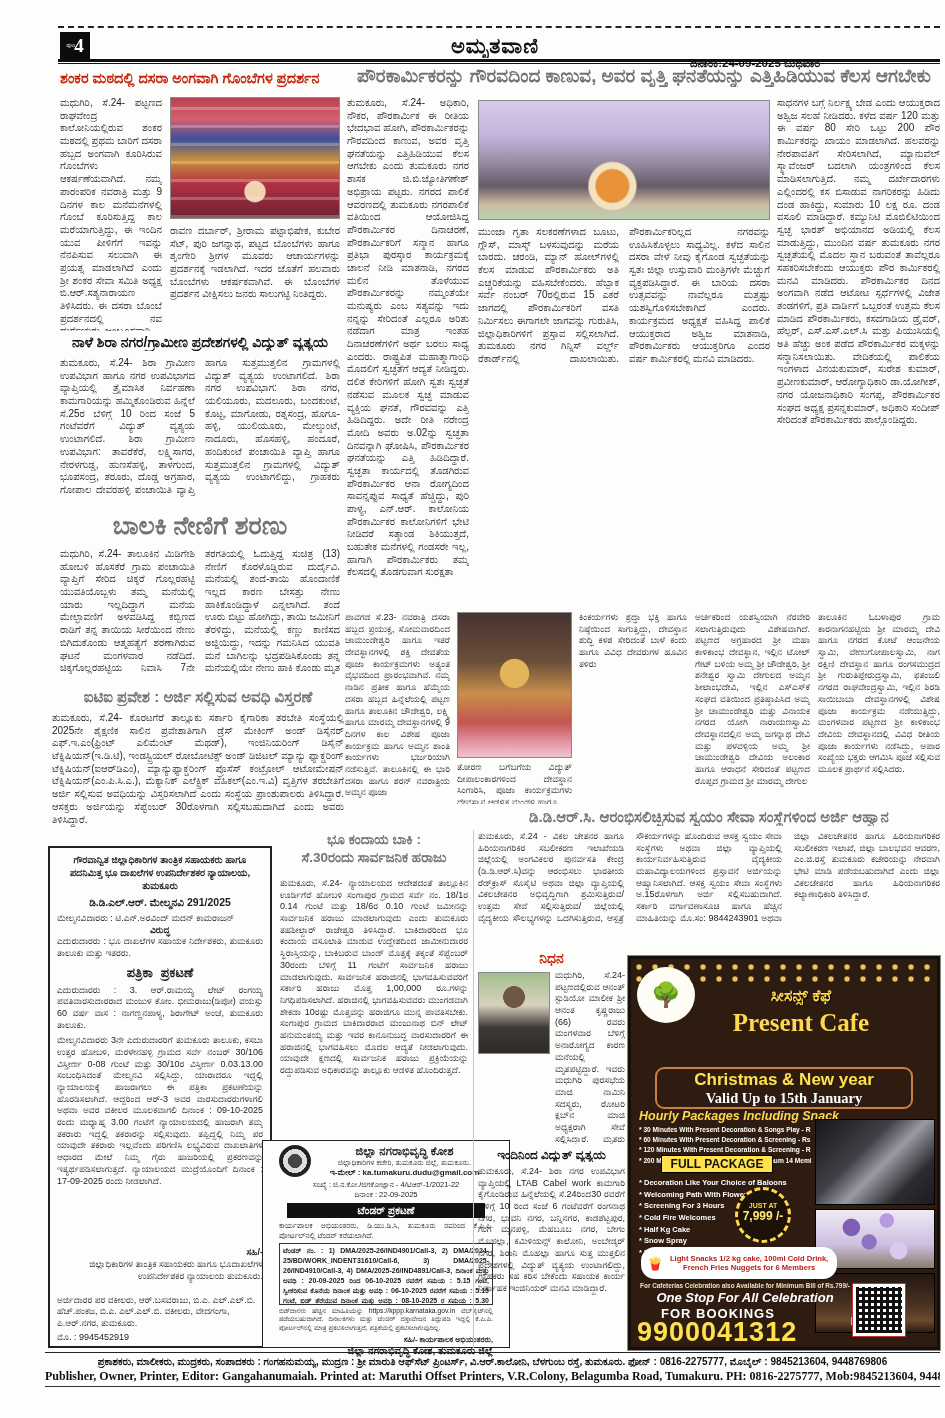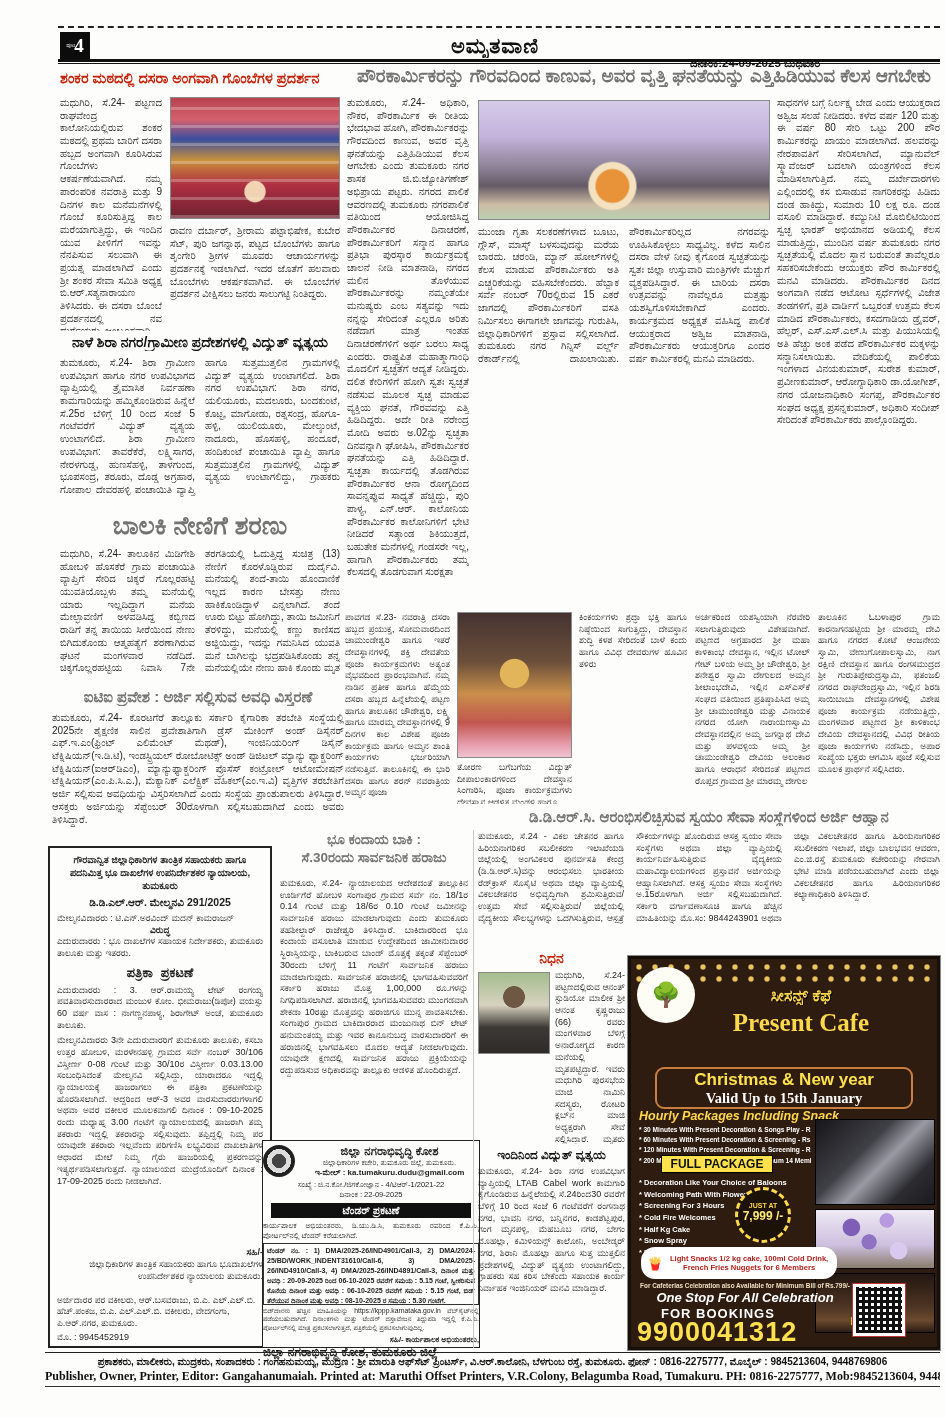--- a/index.html
+++ b/index.html
@@ -112,37 +112,37 @@
     <div class="txt-sm" style="margin-top:12px;text-align:left;">ಅರ್ಜಿದಾರರ ಪರ ವಕೀಲರು, ಆರ್.ಬಸವರಾಜು, ಬಿ.ಎ. ಎಲ್.ಎಲ್.ಬಿ. ಹೆಚ್.ಪಂಕಜ, ಬಿ.ಎ. ಎಲ್.ಎಲ್.ಬಿ. ವಕೀಲರು, ವೇದಗಂಗಾ, ಪಿ.ಆರ್.ನಗರ, ತುಮಕೂರು.</div>
     <div style="font-size:9px;margin-top:2px;">ಮೊ. : 9945452919</div>
   </div>
 
   <div class="abs h-blue center" style="left:280px;top:831px;width:188px;font-size:13.5px;line-height:1.35;">
     <div class="nowrap">ಭೂ ಕಂದಾಯ ಬಾಕಿ :</div>
     <div class="nowrap">ಸೆ.30ರಂದು ಸಾರ್ವಜನಿಕ ಹರಾಜು</div>
   </div>
   <div class="abs txt-sm" style="left:280px;top:878px;width:188px;height:256px;">ತುಮಕೂರು, ಸೆ.24- ನ್ಯಾಯಾಲಯದ ಆದೇಶದಂತೆ ತಾಲ್ಲೂಕಿನ ಊರ್ಡಿಗೆರೆ ಹೋಬಳಿ ಸಂಗಾಪುರ ಗ್ರಾಮದ ಸರ್ವೆ ನಂ. 18/1ರ 0.14 ಗುಂಟೆ ಮತ್ತು 18/6ರ 0.10 ಗುಂಟೆ ಜಮೀನನ್ನು ಸಾರ್ವಜನಿಕ ಹರಾಜು ಮಾಡಲಾಗುವುದು ಎಂದು ತುಮಕೂರು ತಹಶೀಲ್ದಾರ್ ರಾಜೇಶ್ವರಿ ತಿಳಿಸಿದ್ದಾರೆ. ಬಾಕಿದಾರರಿಂದ ಭೂ ಕಂದಾಯ ವಸೂಲಾತಿ ಮಾಡುವ ಉದ್ದೇಶದಿಂದ ಜಾಮೀನುದಾರರ ಸ್ಥಿರಾಸ್ತಿಯನ್ನು, ಬಾಕಿಬರುವ ಬಾಂಡ್ ಮೊತ್ತಕ್ಕೆ ತಕ್ಕಂತೆ ಸೆಪ್ಟೆಂಬರ್ 30ರಂದು ಬೆಳಿಗ್ಗೆ 11 ಗಂಟೆಗೆ ಸಾರ್ವಜನಿಕ ಹರಾಜು ಮಾಡಲಾಗುವುದು. ಸಾರ್ವಜನಿಕ ಹರಾಜಿನಲ್ಲಿ ಭಾಗವಹಿಸುವವರಿಗೆ ಸರ್ಕಾರಿ ಹರಾಜು ಮೊತ್ತ 1,00,000 ರೂ.ಗಳನ್ನು ನಿಗಧಿಪಡಿಸಲಾಗಿದೆ. ಹರಾಜಿನಲ್ಲಿ ಭಾಗವಹಿಸುವವರು ಮುಂಗಡವಾಗಿ ಶೇಕಡಾ 10ರಷ್ಟು ಮೊತ್ತವನ್ನು ಹರಾಜಿಗೂ ಮುನ್ನ ಪಾವತಿಸಬೇಕು. ಸಂಗಾಪುರ ಗ್ರಾಮದ ಬಾಕಿದಾರರಾದ ಮಂಜುನಾಥ ಬಿನ್ ಲೇಟ್ ಹನುಮಂತಯ್ಯ ಮತ್ತು ಇವರ ಕಾನೂನುಬದ್ಧ ವಾರಸುದಾರರಿಗೆ ಈ ಹರಾಜಿನಲ್ಲಿ ಭಾಗವಹಿಸಲು ಮೊದಲ ಆದ್ಯತೆ ನೀಡಲಾಗುವುದು. ಯಾವುದೇ ಕ್ಷಣದಲ್ಲಿ ಸಾರ್ವಜನಿಕ ಹರಾಜು ಪ್ರಕ್ರಿಯೆಯನ್ನು ರದ್ದುಪಡಿಸುವ ಅಧಿಕಾರವನ್ನು ತಾಲ್ಲೂಕು ಆಡಳಿತ ಹೊಂದಿರುತ್ತದೆ.</div>
 
-  <div class="abs" style="left:262px;top:1140px;width:218px;height:208px;border:1.5px solid #222;padding:4px 0;background:#fdfdfb;">
+  <div class="abs" style="left:262px;top:1140px;width:248px;height:208px;border:1.5px solid #222;padding:4px 16px;background:#fdfdfb;">
     <div style="display:flex;gap:5px;align-items:flex-start;">
       <div style="width:28px;height:28px;border-radius:50%;border:2px solid #222;background:radial-gradient(circle,#444 0 35%,#ddd 36% 60%,#222 61%);flex:0 0 auto;"></div>
       <div style="flex:1;">
         <div class="b center" style="font-size:11.5px;">ಜಿಲ್ಲಾ ನಗರಾಭಿವೃದ್ಧಿ ಕೋಶ</div>
         <div class="center" style="font-size:7.5px;">ಜಿಲ್ಲಾಧಿಕಾರಿಗಳ ಕಚೇರಿ, ತುಮಕೂರು ಜಿಲ್ಲೆ, ತುಮಕೂರು.</div>
         <div class="b center" style="font-size:8px;">ಇ-ಮೇಲ್ : ka.tumakuru.dudu@gmail.com</div>
       </div>
     </div>
     <div class="center" style="font-size:7.5px;margin-top:2px;">ಸಂಖ್ಯೆ : ಜಿ.ನ.ಕೋ./ಜಿಗಕೋಜ್ಞಾನ - 4/ಟಿಆರ್-1/2021-22</div>
     <div class="center" style="font-size:7.5px;">ದಿನಾಂಕ : 22-09-2025</div>
     <div class="b center" style="font-size:10.5px;background:#111;color:#fff;margin:3px 8px;padding:1px 0;">ಟೆಂಡರ್ ಪ್ರಕಟಣೆ</div>
     <div class="txt-sm" style="font-size:7.5px;">ಕಾರ್ಯಪಾಲಕ ಅಭಿಯಂತರರು, ಡಿ.ಯು.ಡಿ.ಸಿ, ತುಮಕೂರು ರವರಿಂದ ಕೆ.ಪಿ.ಪಿ. ಪೋರ್ಟಲ್‌ನಲ್ಲಿ ಟೆಂಡರ್ ಕರೆಯಲಾಗಿದೆ.</div>
     <div class="b" style="font-size:7px;line-height:1.45;text-align:justify;border:1px solid #333;padding:2px 3px;margin-top:2px;height:56px;overflow:hidden;">ಟೆಂಡರ್ ನಂ. : 1) DMA/2025-26/IND4901/Call-3, 2) DMA/2024-25/BD/WORK_INDENT31610/Call-6, 3) DMA/2025-26/IND4910/Call-3, 4) DMA/2025-26/IND4891/Call-3, ದಿನಾಂಕ ಮತ್ತು ಅವಧಿ : 20-09-2025 ರಿಂದ 06-10-2025 ರವರೆಗೆ ಸಮಯ : 5.15 ಗಂಟೆ, ಸ್ವೀಕರಿಸುವ ಕೊನೆಯ ದಿನಾಂಕ ಮತ್ತು ಅವಧಿ : 06-10-2025 ರವರೆಗೆ ಸಮಯ : 5.15 ಗಂಟೆ, ಬಿಡ್ ತೆರೆಯುವ ದಿನಾಂಕ ಮತ್ತು ಅವಧಿ : 08-10-2025 ರ ಸಮಯ : 5.30 ಗಂಟೆಗೆ.</div>
     <div class="txt-sm" style="font-size:6.8px;margin-top:2px;height:28px;">ಬಿಡ್‌ದಾರರು ಹೆಚ್ಚಿನ ಮಾಹಿತಿಯನ್ನು https://kppp.karnataka.gov.in ವೆಬ್‌ಸೈಟ್‌ನಲ್ಲಿ ಪಡೆಯಬಹುದಾಗಿದೆ. ದಿನಾಂಕಗಳು ಮತ್ತು ಟೆಂಡರ್ ದಸ್ತಾವೇಜನ ತಿದ್ದುಪಡಿ ಇದ್ದಲ್ಲಿ ಕೆ.ಪಿ.ಪಿ. ಪೋರ್ಟಲ್‌ನಲ್ಲಿ ಮಾತ್ರ ಪ್ರಕಟಿಸಲಾಗುತ್ತದೆ, ಪತ್ರಿಕೆಯಲ್ಲಿ ಪ್ರಕಟಿಸಲಾಗುವುದಿಲ್ಲ.</div>
     <div class="b" style="font-size:7.5px;text-align:right;">ಸಹಿ/- ಕಾರ್ಯಪಾಲಕ ಅಭಿಯಂತರರು,</div>
-    <div class="b" style="font-size:12px;text-align:left;">ಜಿಲ್ಲಾ ನಗರಾಭಿವೃದ್ಧಿ ಕೋಶ, ತುಮಕೂರು ಜಿಲ್ಲೆ</div>
+    <div class="b" style="font-size:10px;text-align:right;">ಜಿಲ್ಲಾ ನಗರಾಭಿವೃದ್ಧಿ ಕೋಶ, ತುಮಕೂರು ಜಿಲ್ಲೆ</div>
   </div>
 
   <div class="abs vrule" style="left:473px;top:830px;height:518px;width:0;"></div>
 
   <div class="abs h-red nowrap center" style="left:478px;top:950px;width:147px;font-size:14px;">ನಿಧನ</div>
   <div class="abs" style="left:478px;top:970px;width:147px;height:174px;">
     <div class="photo ph-man" style="float:left;width:70px;height:80px;margin:2px 5px 2px 0;"></div>
     <div class="txt-sm" style="height:174px;">ಮಧುಗಿರಿ, ಸೆ.24- ಪಟ್ಟಣದಲ್ಲಿರುವ ಆನಂತ್ ಸ್ಟುಡಿಯೋ ಮಾಲೀಕ ಶ್ರೀ ಆನಂತ ಕೃಷ್ಣರಾಜು (66) ರವರು ಮಂಗಳವಾರ ಬೆಳಿಗ್ಗೆ ಅನಾರೋಗ್ಯದ ಕಾರಣ ಮನೆಯಲ್ಲಿ ಮೃತಪಟ್ಟಿದ್ದಾರೆ. ಇವರು ಮಧುಗಿರಿ ಪುರಸಭೆಯ ಮಾಜಿ ನಾಮಿನಿ ಸದಸ್ಯರು, ರೋಟರಿ ಕ್ಲಬ್‌ನ ಮಾಜಿ ಅಧ್ಯಕ್ಷರಾಗಿ ಸೇವೆ ಸಲ್ಲಿಸಿದ್ದಾರೆ. ಮೃತರು ಪುತ್ರ, ಪುತ್ರಿ ಹಾಗೂ ಅಪಾರ ಬಂಧು-ಬಳಗದವರನ್ನು ಅಗಲಿದ್ದಾರೆ.</div>
   </div>
 

